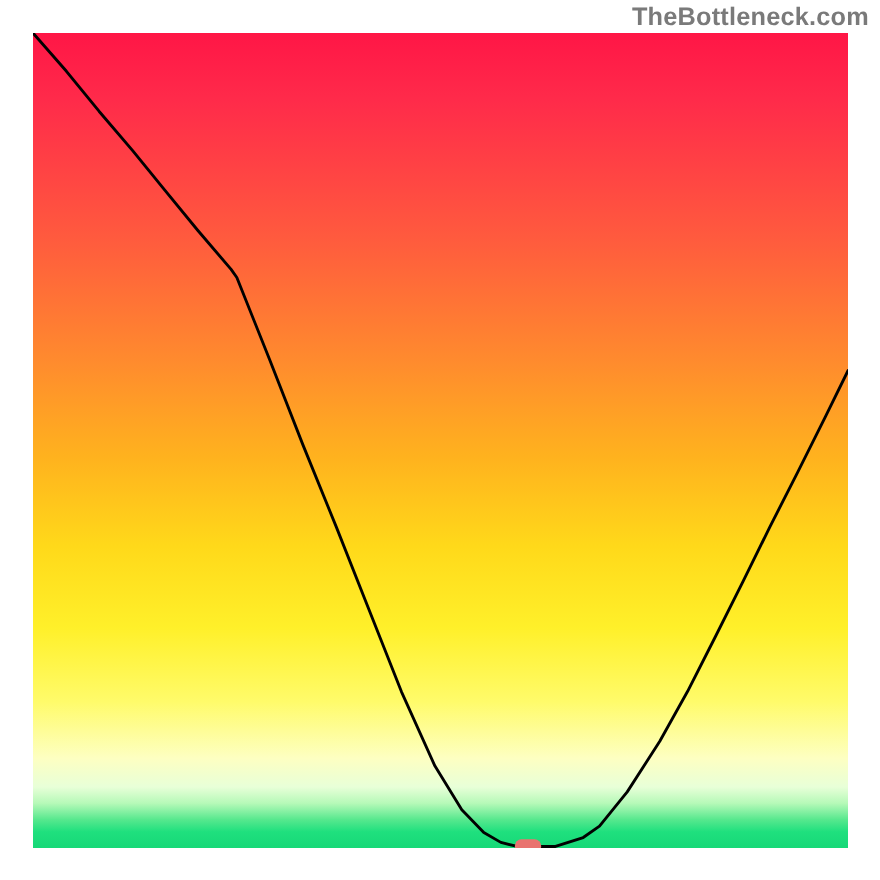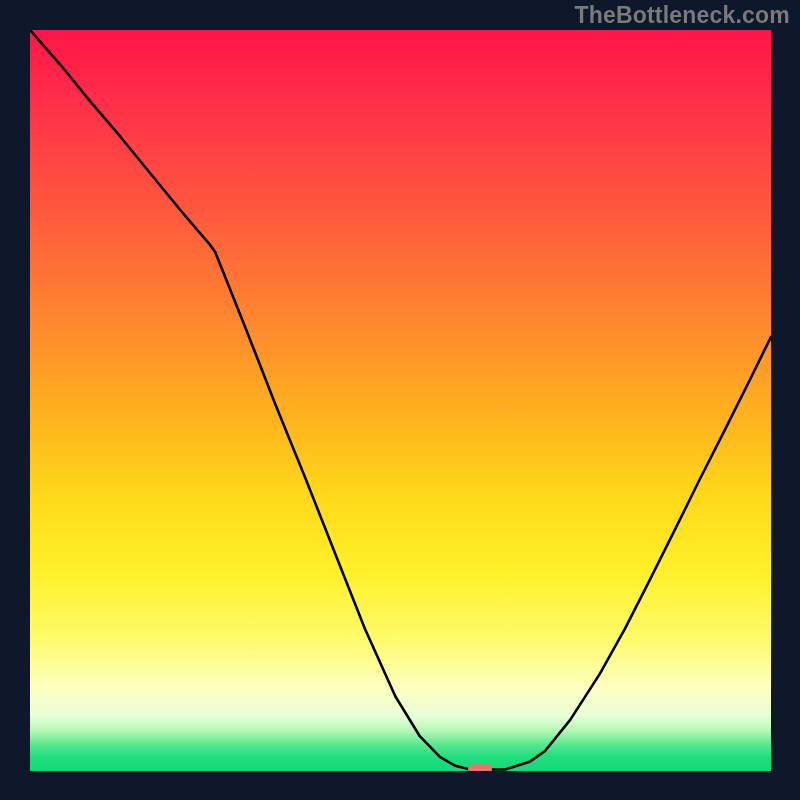--- a/index.html
+++ b/index.html
@@ -8,21 +8,21 @@
     width: 800px;
     height: 800px;
     background: #000;
     overflow: hidden;
     font-family: Arial, Helvetica, sans-serif;
   }
   .frame {
     position: relative;
     width: 800px;
     height: 800px;
-    background: #0f172a;
+    background: #ffffff;
   }
   .watermark {
     position: absolute;
     top: 2px;
     right: 10px;
     font-size: 23px;
     font-weight: 600;
     color: #7a7a7a;
     letter-spacing: 0.2px;
     z-index: 10;

